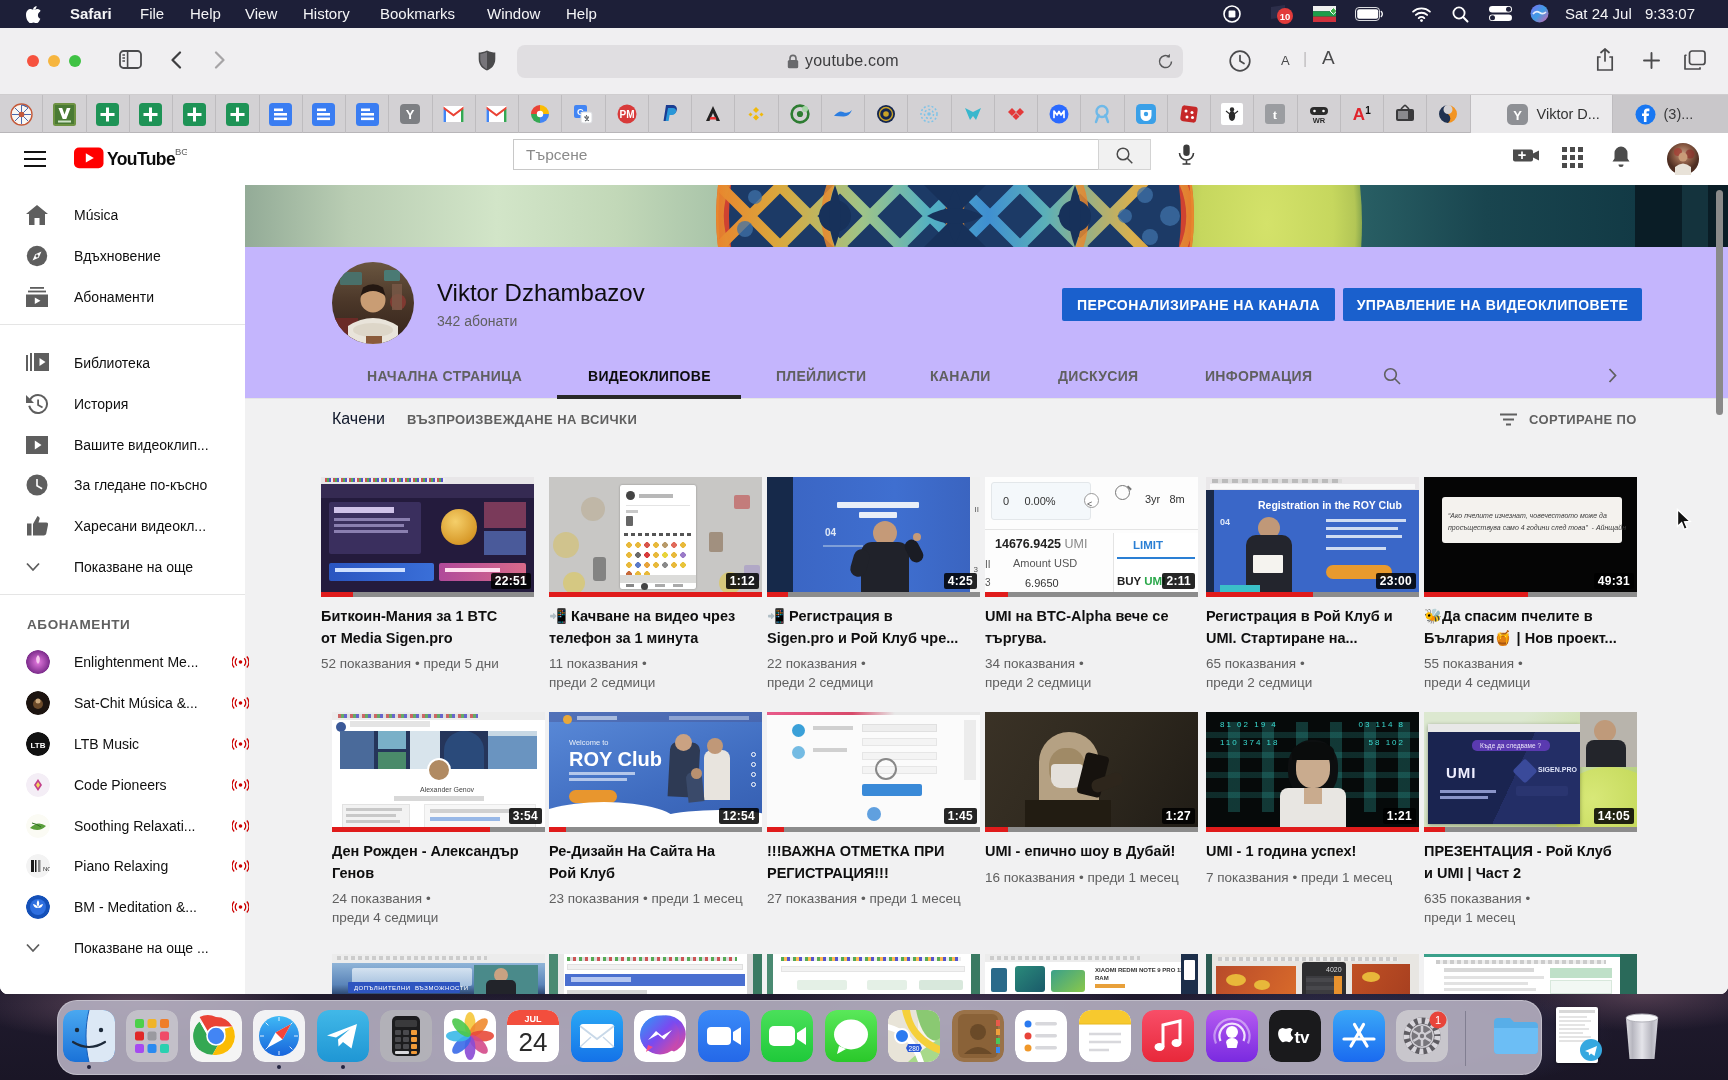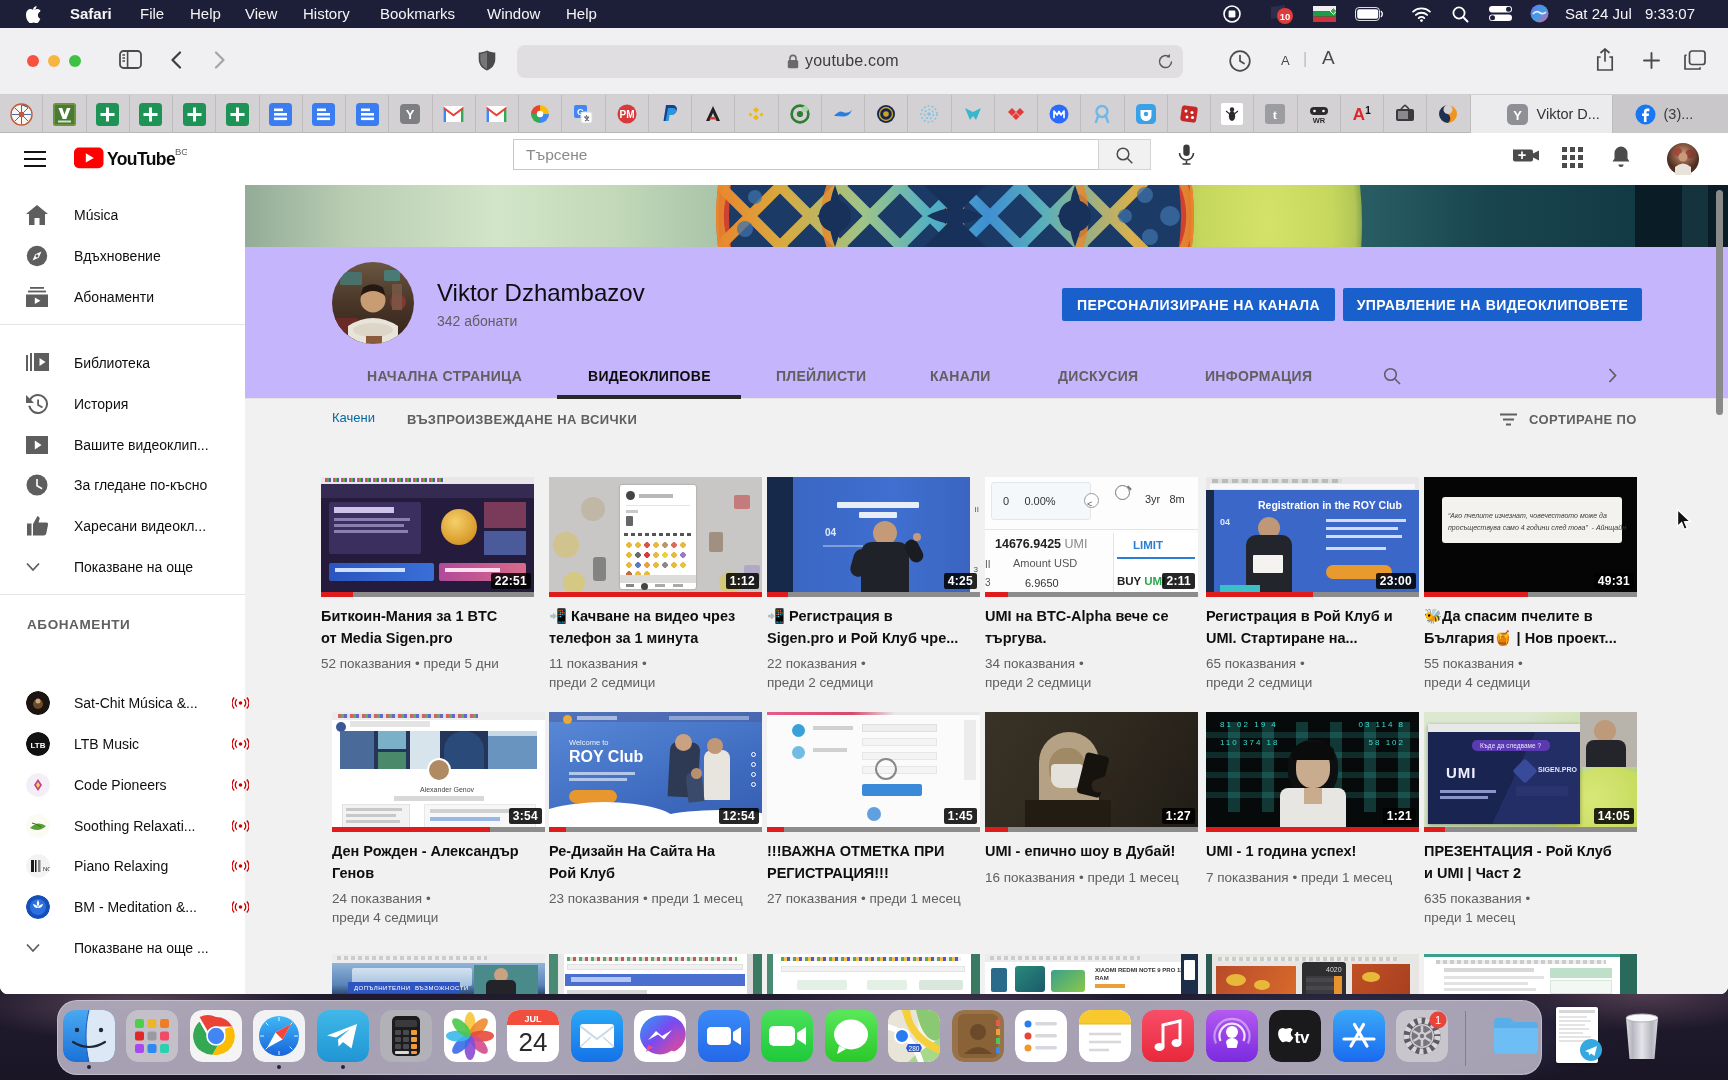--- a/index.html
+++ b/index.html
@@ -588,21 +588,21 @@
         <svg style="position:absolute;left:1138px;top:120px" width="18" height="18" viewBox="0 0 18 18">
             <circle cx="7.5" cy="7.5" r="5.8" fill="none" stroke="#606060" stroke-width="1.6"></circle>
             <path d="M11.8 11.8 L17 17" stroke="#606060" stroke-width="1.6"></path>
           </svg>
         <svg style="position:absolute;left:1363px;top:121px" width="9" height="15" viewBox="0 0 9 15">
             <path d="M1.5 1 L7.5 7.5 L1.5 14" stroke="#606060" stroke-width="1.8" fill="none"></path>
           </svg>
         <div style="position:absolute;left:312px;top:148px;width:184px;height:4px;background:#282828"></div>
       </div>
       <div id="grid" class="abs" style="left:0;top:214px;width:1483px;height:595px;overflow:hidden">
-        <div style="position:absolute;left:87px;top:11px;font-size:13px;color:#0369a1">Качени</div>
+        <div style="position:absolute;left:87px;top:11px;font-size:16px;color:#0f172a">Качени</div>
         <div style="position:absolute;left:162px;top:13px;font-size:13px;font-weight:bold;color:#606060;letter-spacing:.4px">ВЪЗПРОИЗВЕЖДАНЕ НА ВСИЧКИ</div>
         <svg style="position:absolute;left:1255px;top:14px" width="17" height="13" viewBox="0 0 17 13">
             <g stroke="#606060" stroke-width="1.8">
               <path d="M0 1.5 H17 M3 6.5 H14 M6 11.5 H11"></path>
             </g>
           </svg>
         <div style="position:absolute;left:1284px;top:13px;font-size:13px;font-weight:bold;color:#606060;letter-spacing:.4px">СОРТИРАНЕ ПО</div>
 
         <div class="card" style="left:76px;top:78px">
           <div class="thumb" style="background:#241b3d">
@@ -803,21 +803,21 @@
           <div class="vtitle">Ден Рожден - Александър Генов</div>
           <div class="vmeta">24 показвания •<br>преди 4 седмици</div>
         </div>
         <div class="card" style="left:304px;top:313px">
           <div class="thumb" style="background:linear-gradient(160deg,#5a8ad8,#3f6cc0 60%,#345cae)">
             <div style="position:absolute;top:0;left:0;width:213px;height:10px;background:#4a5a9a;opacity:.5"></div>
             <div style="position:absolute;top:3px;left:14px;width:9px;height:9px;border-radius:50%;background:#e8a83a"></div>
             <div style="position:absolute;top:4px;left:28px;width:40px;height:4px;background:#cfdcf0;opacity:.7"></div>
             <div style="position:absolute;top:4px;left:120px;width:80px;height:4px;background:#cfdcf0;opacity:.5"></div>
             <div style="position:absolute;top:26px;left:20px;font-size:7.5px;color:#e8eef8">Welcome to</div>
-            <div style="position:absolute;top:36px;left:20px;font-size:16px;font-weight:bold;color:#fff">ROY Club</div>
+            <div style="position:absolute;top:36px;left:20px;font-size:20px;font-weight:bold;color:#fff">ROY Club</div>
             <div style="position:absolute;top:60px;left:20px;width:66px;height:3px;background:#cfdcf2;opacity:.8"></div>
             <div style="position:absolute;top:66px;left:20px;width:58px;height:3px;background:#cfdcf2;opacity:.8"></div>
             <div style="position:absolute;top:78px;left:20px;width:48px;height:13px;background:#e8962e;border-radius:7px"></div>
             <div style="position:absolute;top:30px;left:120px;width:30px;height:55px;background:#2e3a54;border-radius:8px 8px 0 0;transform:rotate(3deg)"></div>
             <div style="position:absolute;top:22px;left:126px;width:17px;height:17px;border-radius:50%;background:#caa282"></div>
             <div style="position:absolute;top:38px;left:155px;width:26px;height:50px;background:#e8e4de;border-radius:8px 8px 0 0"></div>
             <div style="position:absolute;top:26px;left:158px;width:16px;height:16px;border-radius:50%;background:#c09878"></div>
             <div style="position:absolute;top:60px;left:138px;width:16px;height:30px;background:#3a4a6a;border-radius:6px 6px 0 0;transform:rotate(-6deg)"></div>
             <div style="position:absolute;top:56px;left:142px;width:11px;height:11px;border-radius:50%;background:#b89070"></div>
             <div style="position:absolute;top:95px;right:8px;display:flex;flex-direction:column;gap:2px"></div>
@@ -1111,20 +1111,42 @@
           <span class="txt">Харесани видеокл...</span>
         </div>
       <div class="sitem" style="top:362px">
           <svg width="14" height="9" viewBox="0 0 14 9">
             <path d="M1 1 L7 7.5 L13 1" stroke="#5e5e5e" stroke-width="1.8" fill="none"></path>
           </svg>
           <span class="txt">Показване на още</span>
         </div>
       <div style="position:absolute;left:0;top:409px;width:245px;height:1px;background:#e5e5e5"></div>
       <div style="position:absolute;left:27px;top:432px;font-size:13.5px;font-weight:bold;color:#606060;letter-spacing:.6px">АБОНАМЕНТИ</div>
+      <div class="sitem" style="top:457px">
+          <svg class="chavatar" viewBox="0 0 24 24">
+            <defs>
+              <radialGradient id="en1" cx=".5" cy=".5">
+                <stop offset="0" stop-color="#e57ae0"></stop>
+                <stop offset="1" stop-color="#7a2a8a"></stop>
+              </radialGradient>
+            </defs>
+            <circle cx="12" cy="12" r="12" fill="url(#en1)"></circle>
+            <path d="M12 5 q4 4 0 9 q-4-5 0-9 Z" fill="#f7c8f0"></path>
+          </svg>
+          <span class="txt">Enlightenment Me...</span>
+          <span class="livedot">
+            <svg width="17" height="12" viewBox="0 0 17 12">
+              <circle cx="8.5" cy="6" r="1.8" fill="#c00"></circle>
+              <g stroke="#c00" stroke-width="1.3" fill="none">
+                <path d="M4.8 2.3 a5.2 5.2 0 0 0 0 7.4 M12.2 2.3 a5.2 5.2 0 0 1 0 7.4"></path>
+                <path d="M2.2 0.5 a8 8 0 0 0 0 11 M14.8 0.5 a8 8 0 0 1 0 11"></path>
+              </g>
+            </svg>
+          </span>
+        </div>
       <div class="sitem" style="top:498px">
           <svg class="chavatar" viewBox="0 0 24 24">
             <circle cx="12" cy="12" r="12" fill="#1c1410"></circle>
             <circle cx="12" cy="13" r="5" fill="#6b4a2a"></circle>
             <circle cx="12" cy="10" r="2.5" fill="#caa77a"></circle>
           </svg>
           <span class="txt">Sat-Chit Música &amp;...</span>
           <span class="livedot">
             <svg width="17" height="12" viewBox="0 0 17 12">
               <circle cx="8.5" cy="6" r="1.8" fill="#c00"></circle>

